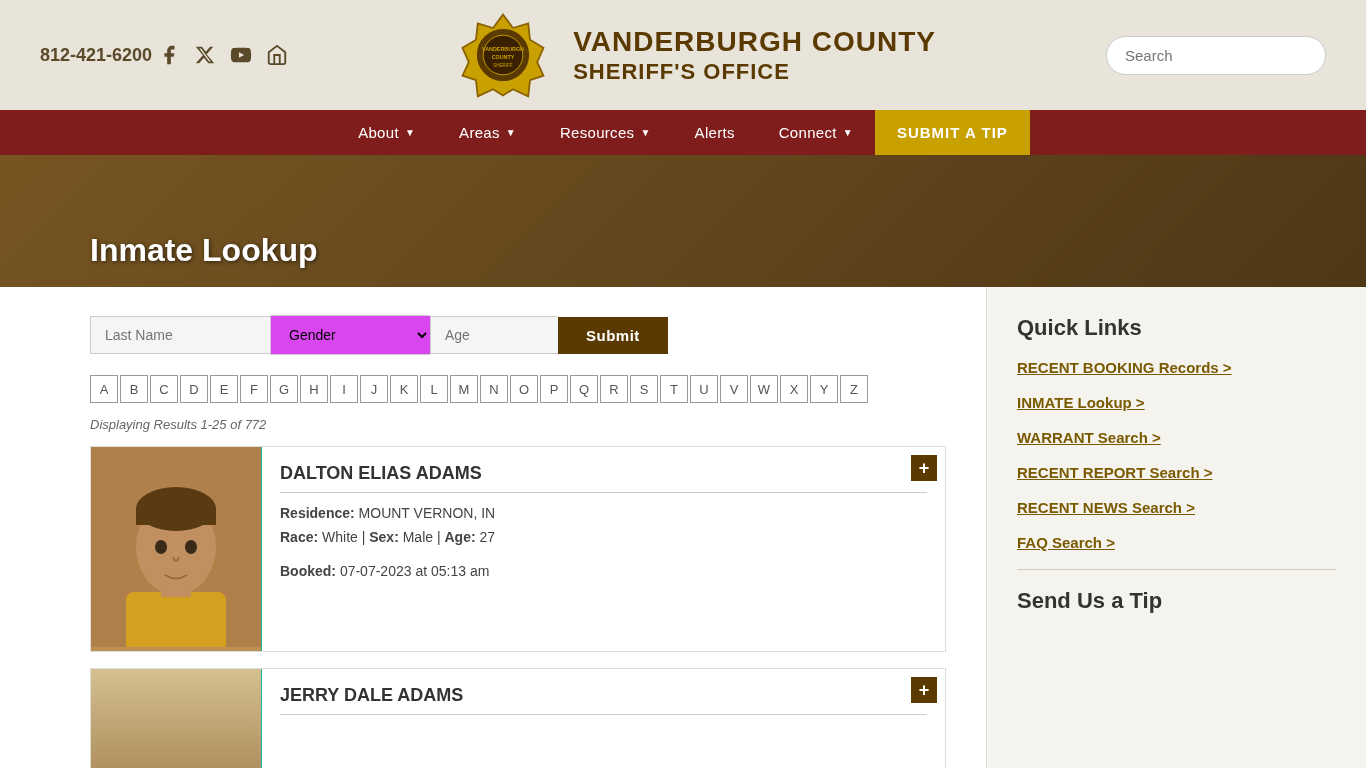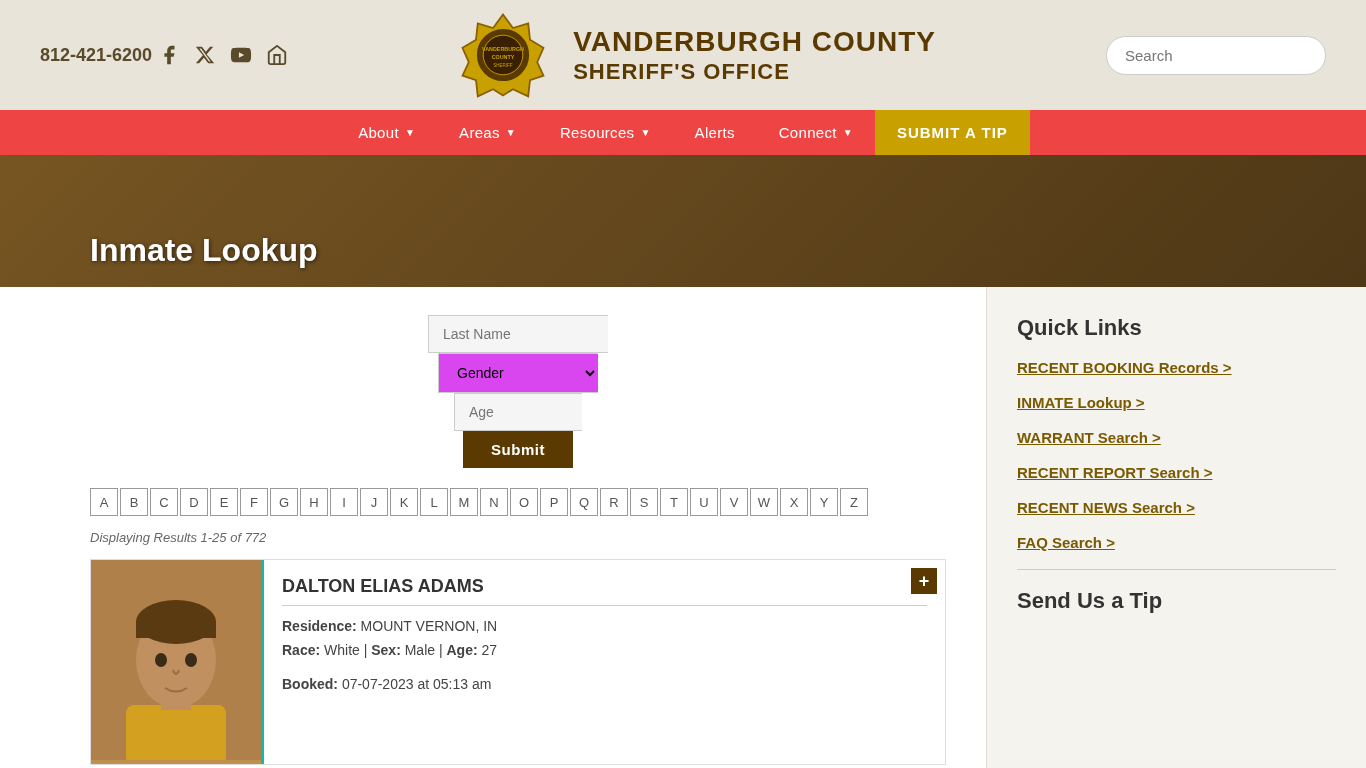--- a/index.html
+++ b/index.html
@@ -66,21 +66,21 @@
       border: 1px solid #ccc;
       border-radius: 20px;
       width: 220px;
       font-size: 15px;
       outline: none;
       background: #fff;
     }
 
     
     .nav {
-      background: #ef4444;
+      background: #7f1d1d;
       display: flex;
       align-items: center;
       justify-content: center;
       gap: 0;
     }
     .nav-item {
       color: #fff;
       padding: 14px 22px;
       font-size: 15px;
       cursor: pointer;
@@ -144,21 +144,20 @@
       padding: 28px 40px 40px 90px;
       background: #fff;
     }
 
     
     .search-form {
       display: flex;
       gap: 0;
       margin-bottom: 20px;
       align-items: center;
-      flex-direction: column;
     }
     .form-input {
       padding: 10px 14px;
       border: 1px solid #ccc;
       font-size: 14px;
       background: #f5f5f5;
     }
     .input-lastname {
       width: 180px;
       border-right: none;
@@ -239,21 +238,21 @@
     }
     
     .face-silhouette {
       width: 100%;
       height: 100%;
       background: linear-gradient(180deg, #a07040 0%, #8a6030 40%, #c09050 100%);
     }
     .inmate-details {
       flex: 1;
       padding: 16px 18px 14px 18px;
-      border-left: 3px solid #14b8a6;
+      border-left: 1px solid #14b8a6;
     }
     .inmate-name {
       font-size: 18px;
       font-weight: bold;
       color: #333;
       border-bottom: 1px solid #ccc;
       padding-bottom: 8px;
       margin-bottom: 12px;
     }
     .inmate-info-row {

